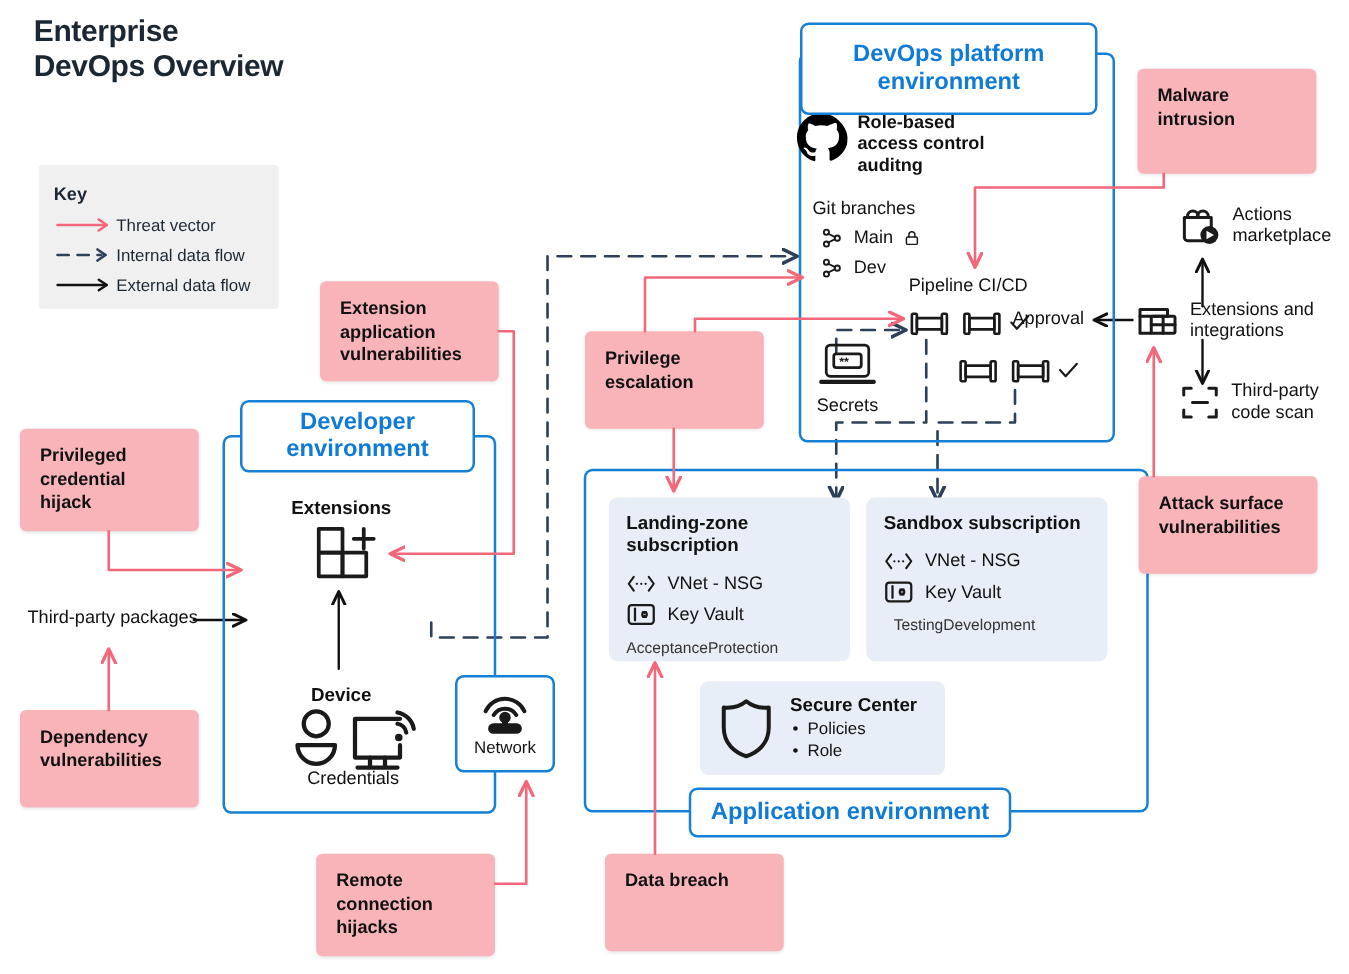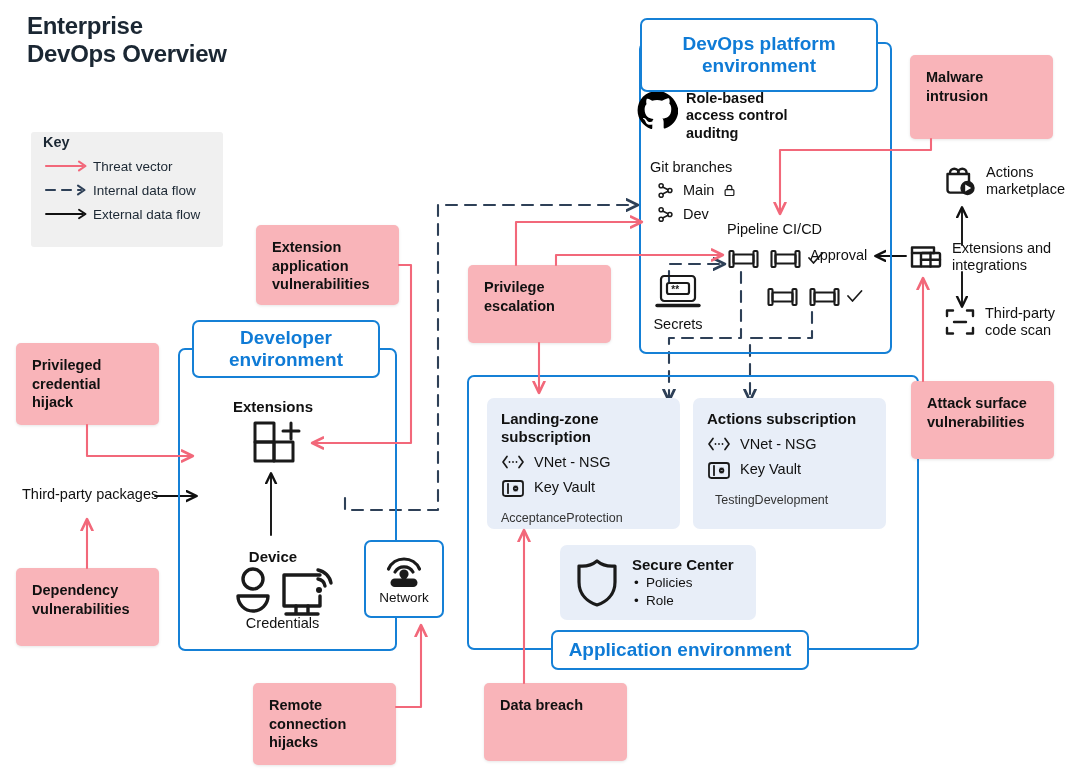--- a/index.html
+++ b/index.html
@@ -22,21 +22,21 @@
     position:absolute; left:27px; top:12px; width:400px;
     font-size:24px; font-weight:bold; line-height:1.18;
     color:#1b2733; letter-spacing:-0.3px;
     z-index:4;
   }
 
   
   #key {
     position:absolute; left:31px; top:132px; width:192px; height:115px;
     background:#f0f0f0; border-radius:3px; z-index:4;
-    padding:2px 12px;
+    padding:16px 12px;
   }
   #key .ktitle { font-size:14.5px; font-weight:bold; color:#1b2733; margin-bottom:4px; }
   #key .krow { display:flex; align-items:center; height:24px; }
   #key .kglyph { width:50px; height:20px; flex:0 0 50px; }
   #key .klabel { font-size:13.5px; color:#1b2733; }
 
   
   .env {
     position:absolute;
     border:2px solid #1580d6;
@@ -74,21 +74,21 @@
 
   
   .subcard {
     position:absolute;
     background:#e8eef8;
     border-radius:7px;
     z-index:3;
     padding:12px 14px;
   }
   .subcard .sc-title { font-size:15px; font-weight:bold; color:#111; line-height:1.2; margin-bottom:8px; }
-  .subcard .sc-row { display:flex; align-items:flex-start; gap:9px; font-size:14.5px; color:#111; height:25px; }
+  .subcard .sc-row { display:flex; align-items:center; gap:9px; font-size:14.5px; color:#111; height:25px; }
   .subcard .sc-foot { display:flex; justify-content:flex-start; font-size:12.5px; color:#333; margin-top:7px; }
 
   
   .minibox {
     position:absolute;
     border:2px solid #1580d6;
     border-radius:7px;
     background:#ffffff;
     z-index:4;
     display:flex; flex-direction:column; align-items:center; justify-content:center;
@@ -366,21 +366,21 @@
       </span>
       <span>Key Vault</span>
     </div>
     <div class="sc-foot">
       <span>Acceptance</span>
       <span>Protection</span>
     </div>
   </div>
 
   <div class="subcard" style="left:693px; top:398px; width:193px; height:131px;">
-    <div class="sc-title">Actions subscription</div>
+    <div class="sc-title">Sandbox subscription</div>
     <div class="sc-row">
       <span class="ico">
         <svg width="24" height="16" viewBox="0 0 24 16" fill="none" stroke="#1a1a1a" stroke-width="1.7" stroke-linecap="round" stroke-linejoin="round">
           <path d="M6,2.5 L2,8 L6,13.5"></path>
             <path d="M18,2.5 L22,8 L18,13.5"></path>
           <circle cx="8.5" cy="8" r="0.9" fill="#1a1a1a" stroke="none"></circle>
           <circle cx="12" cy="8" r="0.9" fill="#1a1a1a" stroke="none"></circle>
           <circle cx="15.5" cy="8" r="0.9" fill="#1a1a1a" stroke="none"></circle>
         </svg>
       </span>

